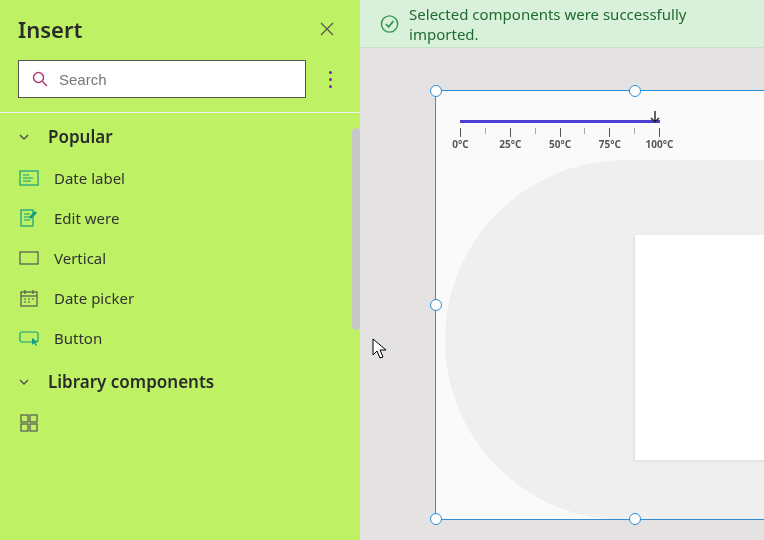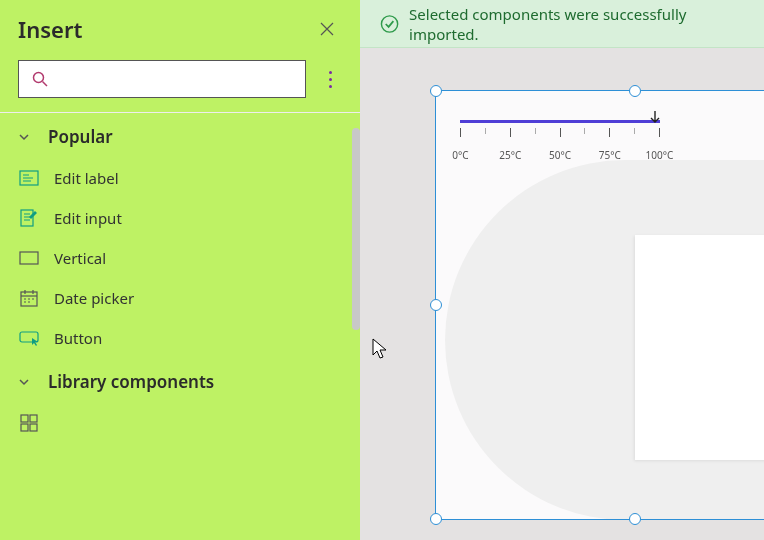--- a/index.html
+++ b/index.html
@@ -210,23 +210,24 @@
     justify-content: space-between;
   }
   .tick {
     position: relative;
     width: 1px; height: 6px;
     background: #aaa;
   }
   .tick.major { height: 9px; background: #555; }
   .tick-label {
     position: absolute;
-    top: 20px; left: 50%; transform: translateX(-50%);
+    top: 9px; left: 50%; transform: translateX(-50%);
     font-size: 10px; color: #555;
     white-space: nowrap;
+    font-weight: bold;
   }
   .cursor {
     position: absolute;
     left: 12px; top: 290px;
     color: #000;
     pointer-events: none;
   }
 </style>
 </head>
 <body>
@@ -240,20 +241,21 @@
         </svg>
     </div>
   </div>
 
   <div class="search-row">
     <div class="search-box">
       <svg width="18" height="18" viewBox="0 0 18 18">
           <circle cx="7.5" cy="7.5" r="5" stroke="#b23a6e" stroke-width="1.5" fill="none"></circle>
           <path d="M11.5 11.5 L16 16" stroke="#b23a6e" stroke-width="1.5"></path>
         </svg>
+      <input class="search-input" placeholder="Search" style="">
     </div>
     <div class="more-btn">
       <span></span>
       <span></span>
       <span></span>
     </div>
   </div>
 
   <div class="list">
 
@@ -264,32 +266,32 @@
       <div class="section-title">Popular</div>
     </div>
 
     <div class="item">
       <span class="item-icon">
         <svg width="20" height="18" viewBox="0 0 20 18">
             <rect x="1" y="2" width="18" height="14" stroke="#0f9d83" stroke-width="1.2" fill="none"></rect>
             <path d="M4 6h6M4 9h10M4 12h8" stroke="#0f9d83" stroke-width="1.2"></path>
           </svg>
       </span>
-      <span>Edit label</span>
+      <span>Date label</span>
     </div>
 
     <div class="item">
       <span class="item-icon">
         <svg width="20" height="18" viewBox="0 0 20 18">
             <rect x="2" y="1" width="12" height="16" stroke="#0f9d83" stroke-width="1.2" fill="none"></rect>
             <path d="M5 5h6M5 8h6M5 11h6" stroke="#0f9d83" stroke-width="1"></path>
             <path d="M12 10 L18 4 L16 2 L10 8 Z" fill="#0f9d83"></path>
           </svg>
       </span>
-      <span>Edit input</span>
+      <span>Edit were</span>
     </div>
 
 
 
     <div class="item">
       <span class="item-icon">
         <svg width="20" height="14" viewBox="0 0 20 14">
             <rect x="1" y="1" width="18" height="12" stroke="#555" stroke-width="1.2" fill="none"></rect>
           </svg>
       </span>

